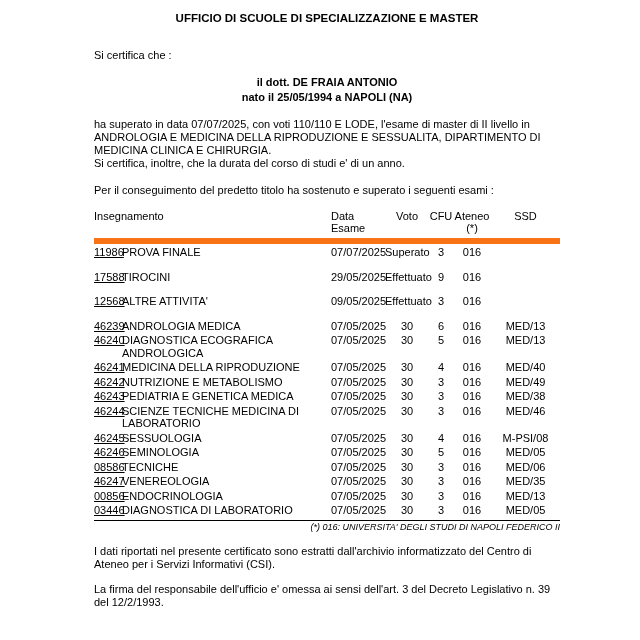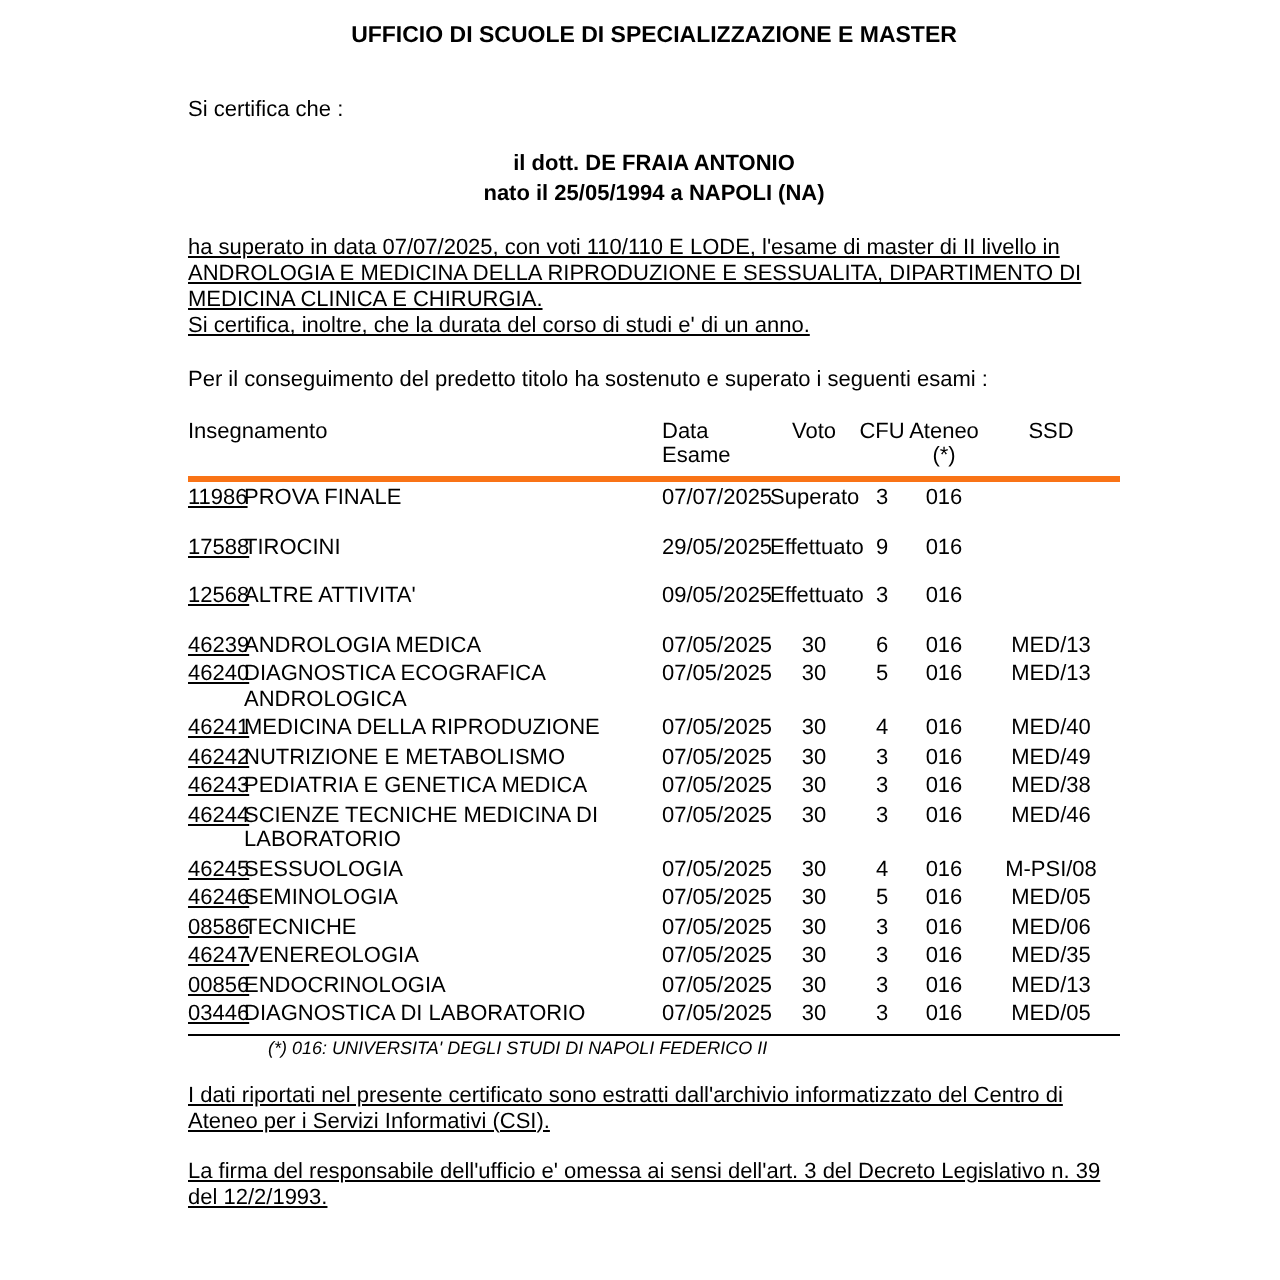--- a/index.html
+++ b/index.html
@@ -17,42 +17,42 @@
     text-align: center;
     font-size: 11.5px;
     margin-bottom: 24px;
   }
   .certify { margin-bottom: 13px; }
   .center-bold {
     text-align: center;
     font-weight: bold;
     line-height: 15px;
   }
-  .para { margin-top: 13px; text-decoration: underline; }
+  .para { margin-top: 13px; }
   .para.tight { margin-top: 0; }
   .exams-intro { margin-top: 14px; margin-bottom: 13px; }
 
   table.exams {
     width: 100%;
     border-collapse: collapse;
     table-layout: fixed;
   }
   table.exams col.c-code   { width: 28px; }
   table.exams col.c-name   { width: 209px; }
   table.exams col.c-date   { width: 54px; }
   table.exams col.c-voto   { width: 44px; }
   table.exams col.c-cfu    { width: 24px; }
   table.exams col.c-ateneo { width: 38px; }
   table.exams col.c-ssd    { width: 69px; }
 
   table.exams th {
     font-weight: normal;
     vertical-align: top;
     padding-bottom: 4px;
-    border-bottom: 3px solid #f97316;
+    border-bottom: 6px solid #f97316;
     line-height: 12px;
   }
   table.exams th.left { text-align: left; }
   table.exams th.ctr  { text-align: center; }
 
   table.exams td {
     vertical-align: top;
     padding-top: 2px;
     line-height: 12.5px;
   }
@@ -63,20 +63,21 @@
   td.cfu    { text-align: center; }
   td.ateneo { text-align: center; }
   td.ssd    { text-align: center; }
   
   table.exams tbody tr:nth-of-type(-n+3) td { padding-bottom: 10px; }
 
   .footnote-wrap {
     border-top: 1px solid #000;
     margin-top: 3px;
     padding-top: 1px;
+    text-align: right;
   }
   .footnote {
     font-style: italic;
     font-size: 9px;
     line-height: 11px;
     margin-left: 40px;
   }
 
   .legal { margin-top: 12px; }
 </style>

